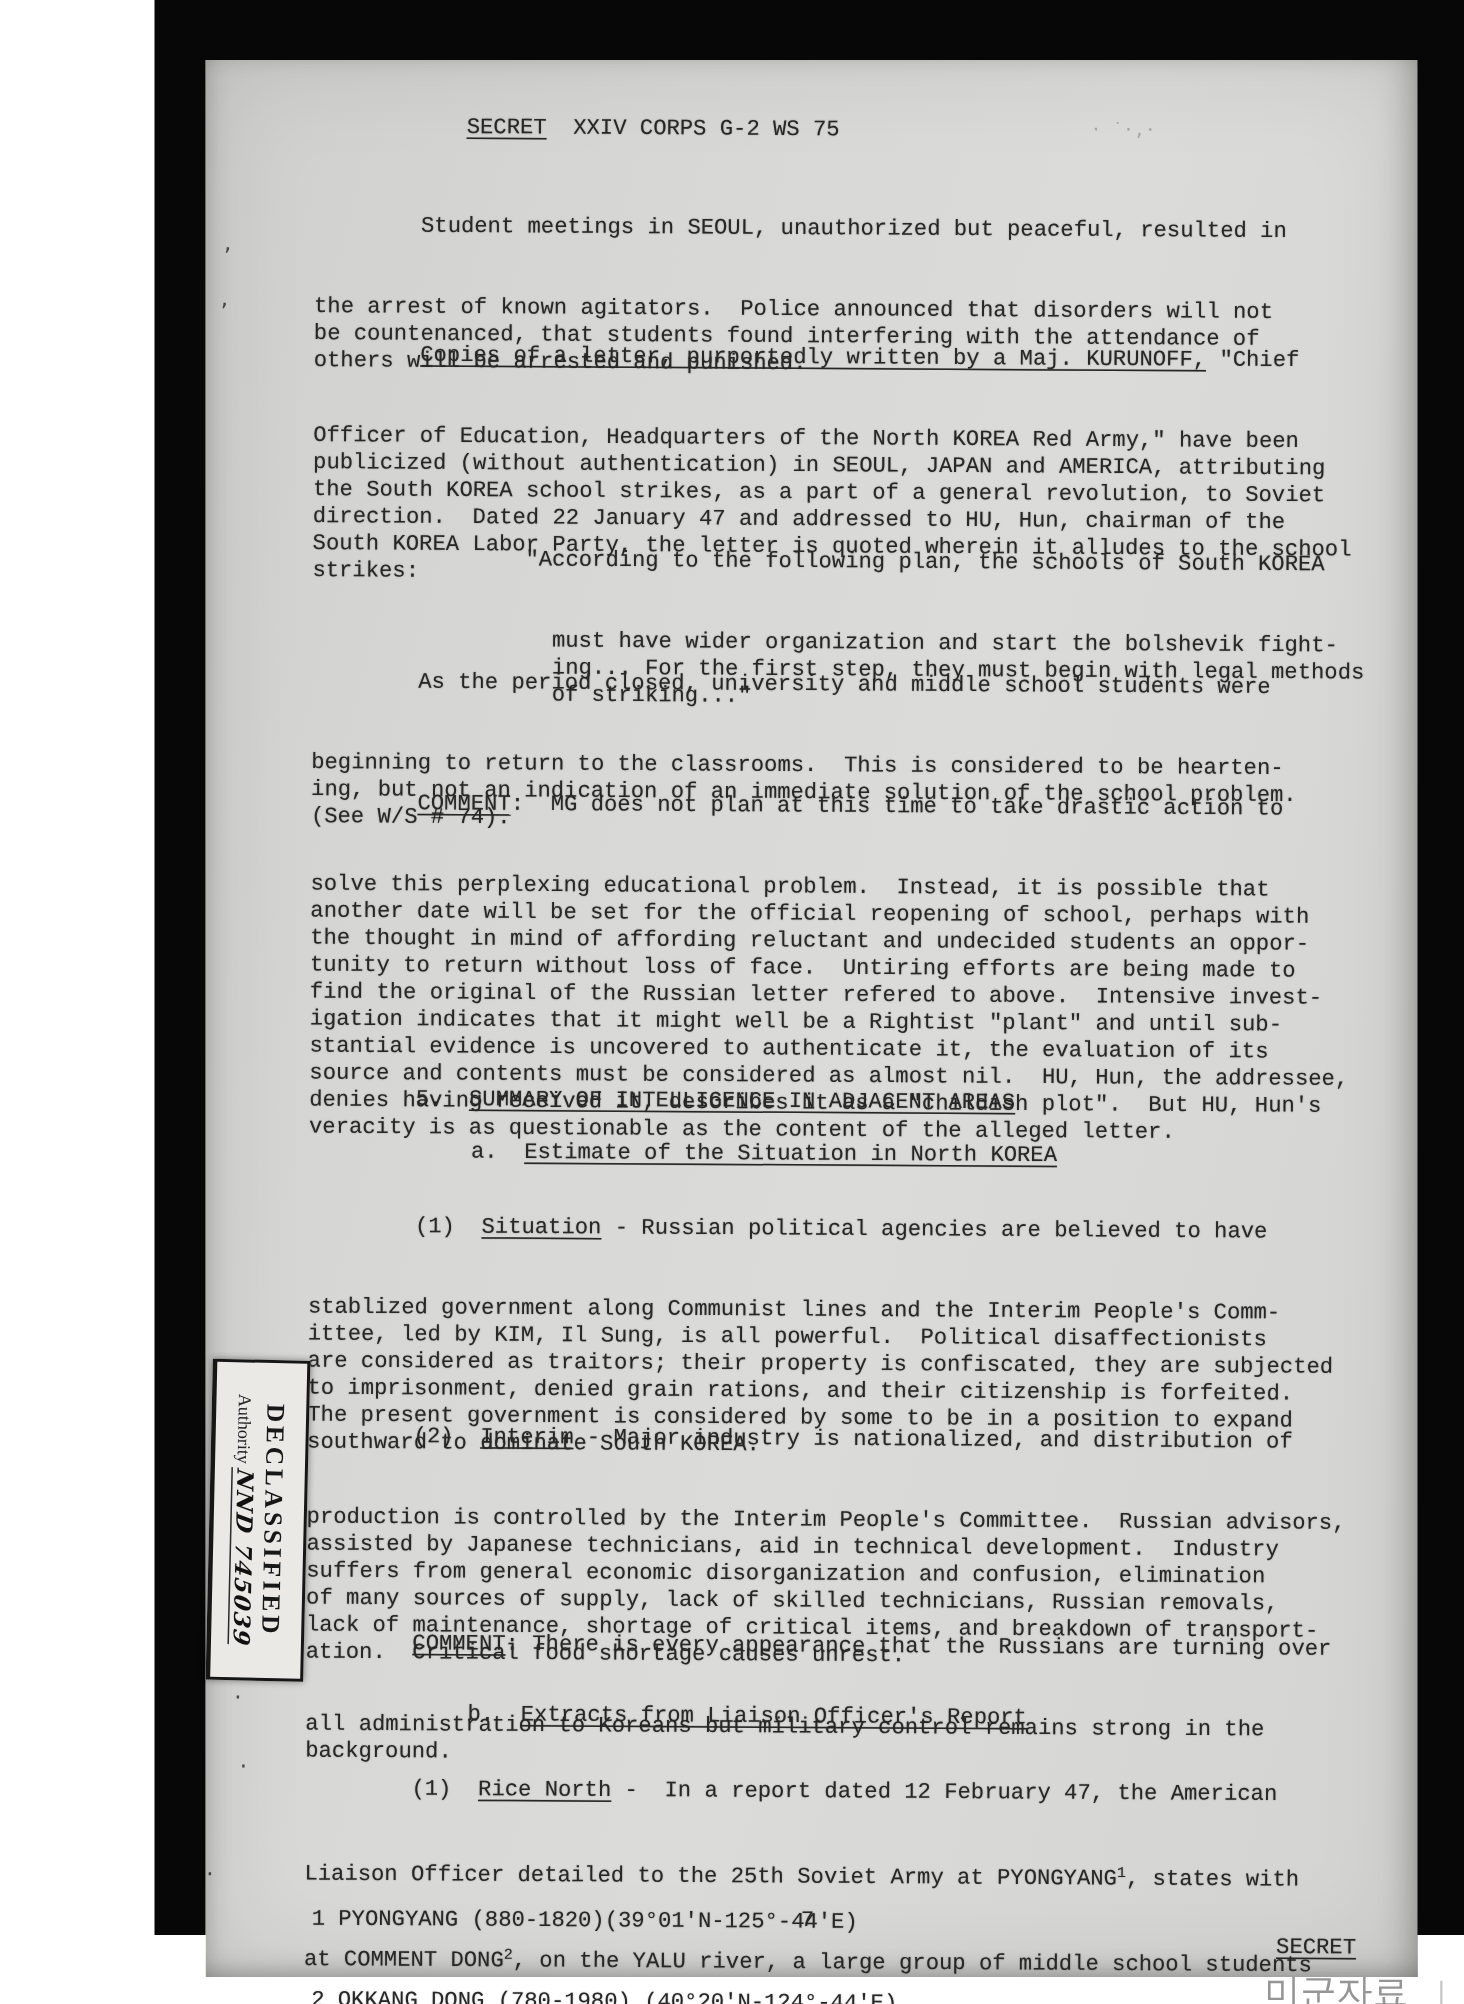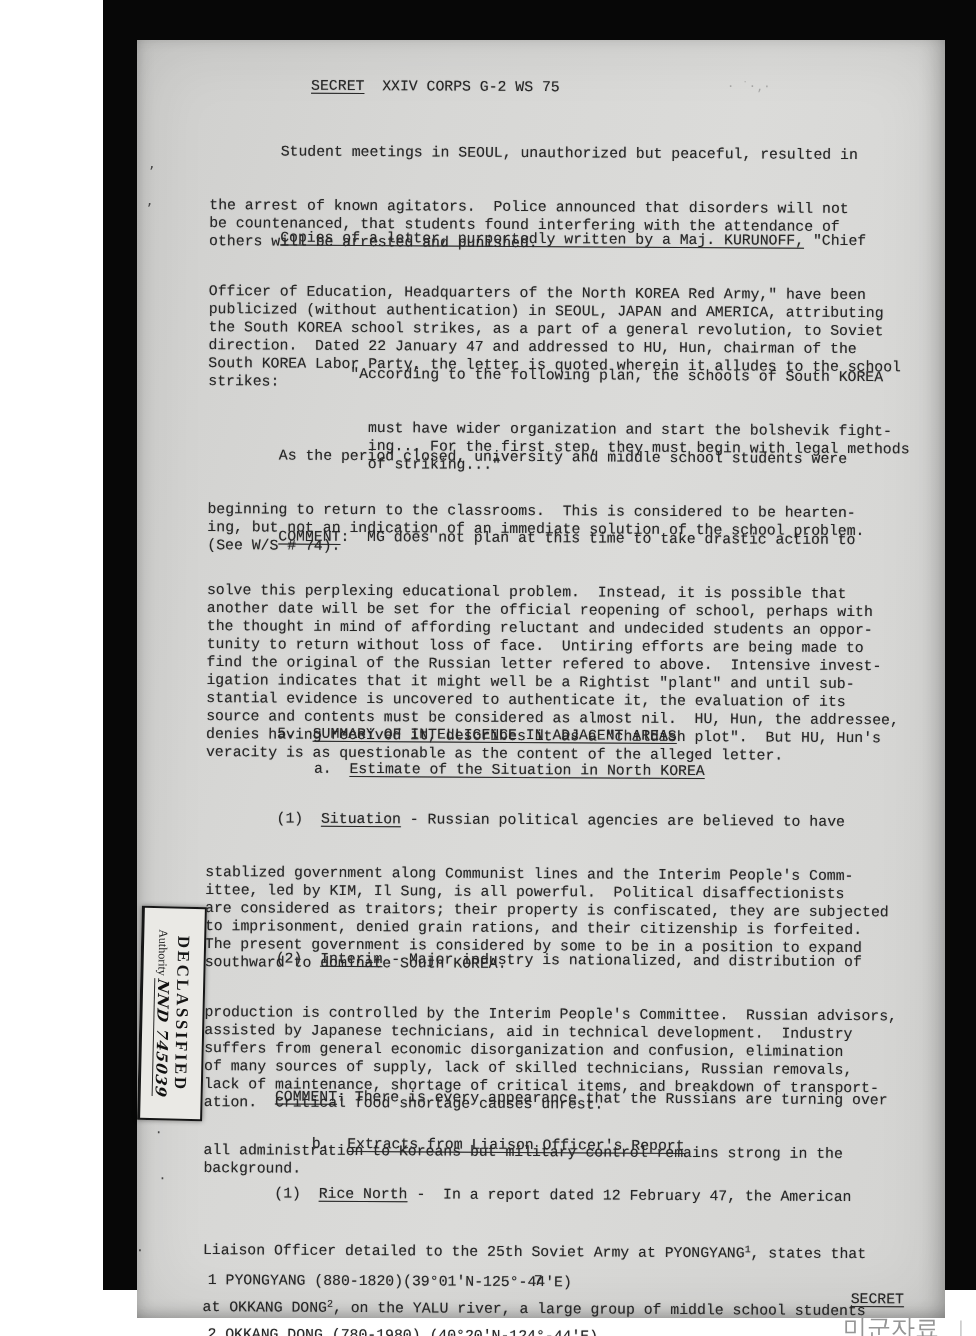--- a/index.html
+++ b/index.html
@@ -96,22 +96,22 @@
         <div class="ind"><span class="u">COMMENT</span><span>: There is every appearance that the Russians are turning over</span></div>
         <div><div>all administration to Koreans but military control remains strong in the</div><div>background.</div></div>
       </div>
 
       <div class="tblock" style="left:110px;top:1076px;">
         <span>b.  </span><span class="u">Extracts from Liaison Officer's Report</span>
       </div>
 
       <div class="tblock" style="left:73px;top:1108px;">
         <div class="ind"><span>(1)  </span><span class="u">Rice North</span><span> -  In a report dated 12 February 47, the American</span></div>
-        <div><span>Liaison Officer detailed to the 25th Soviet Army at PYONGYANG</span><span class="sup">1</span><span>, states that</span></div>
-        <div><span>at OKKANG DONG</span><span class="sup">2</span><span>, on the YALU river, a large group of middle school students</span></div>
+        <div><span>Liaison Officer detailed to the 25th Soviet Army at PYONGYANG</span><span class="sup">1</span><span>, states with</span></div>
+        <div><span>at COMMENT DONG</span><span class="sup">2</span><span>, on the YALU river, a large group of middle school students</span></div>
       </div>
 
       <div class="tblock" style="left:78px;top:1195px;">
         <div>1 PYONGYANG (880-1820)(39°01'N-125°-44'E)</div>
         <div>2 OKKANG DONG (780-1980) (40°20'N-124°-44'E)</div>
       </div>
 
       <div class="tblock" style="left:404px;top:1230px;">7</div>
       <div class="tblock" style="left:650px;top:1228px;">
         <span class="u">SECRET</span>

